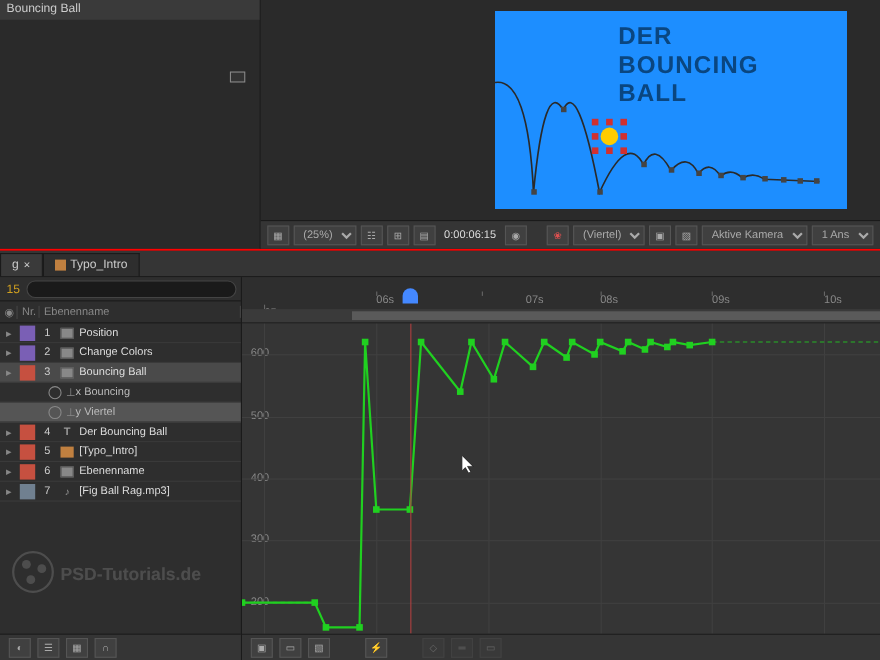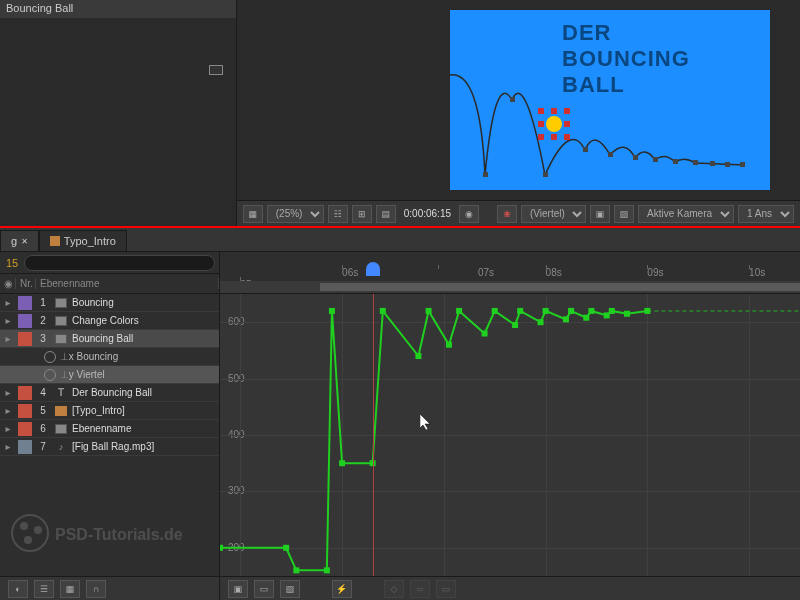--- a/index.html
+++ b/index.html
@@ -63,21 +63,21 @@
 
 .graph-area { flex: 1; background: #353535; position: relative; overflow: hidden; }
 .graph-grid-v { position: absolute; top: 0; bottom: 0; width: 1px; background: #404040; }
 .graph-grid-h { position: absolute; left: 0; right: 0; height: 1px; background: #404040; }
 .y-label { position: absolute; left: 8px; font-size: 10px; color: #888; }
 .graph-svg { position: absolute; top: 0; left: 0; width: 100%; height: 100%; }
 .cursor-arrow { position: absolute; width: 12px; height: 16px; z-index: 20; }
 
 .graph-tools { height: 24px; background: #353535; border-top: 1px solid #1a1a1a; display: flex; align-items: center; gap: 6px; padding: 0 8px; }
 
-.watermark { position: absolute; left: 10px; bottom: 40px; opacity: 0.15; pointer-events: none; }
+.watermark { position: absolute; left: 10px; bottom: 52px; opacity: 0.15; pointer-events: none; }
 .watermark-logo { width: 180px; height: 50px; }
 </style>
 </head>
 <body>
 
 <div class="top-area">
   <div class="top-left">
     <div class="top-title">Bouncing Ball</div>
   </div>
   <div class="top-right">
@@ -152,21 +152,21 @@
       <div class="tl-header-cell" style="flex:1">Ebenenname</div>
     </div>
     <div class="tl-layers" id="layers-container">
         <div class="tl-layer">
           <span class="layer-toggle">▸</span>
           <span class="color-swatch" style="background:#7a5fb5"></span>
           <span class="layer-num">1</span>
           <span class="layer-icon">
             <span class="solid-icon"></span>
           </span>
-          <span class="layer-name">Bouncing</span>
+          <span class="layer-name">Position</span>
         </div>
         <div class="tl-layer">
           <span class="layer-toggle">▸</span>
           <span class="color-swatch" style="background:#7a5fb5"></span>
           <span class="layer-num">2</span>
           <span class="layer-icon">
             <span class="solid-icon"></span>
           </span>
           <span class="layer-name">Change Colors</span>
         </div>

